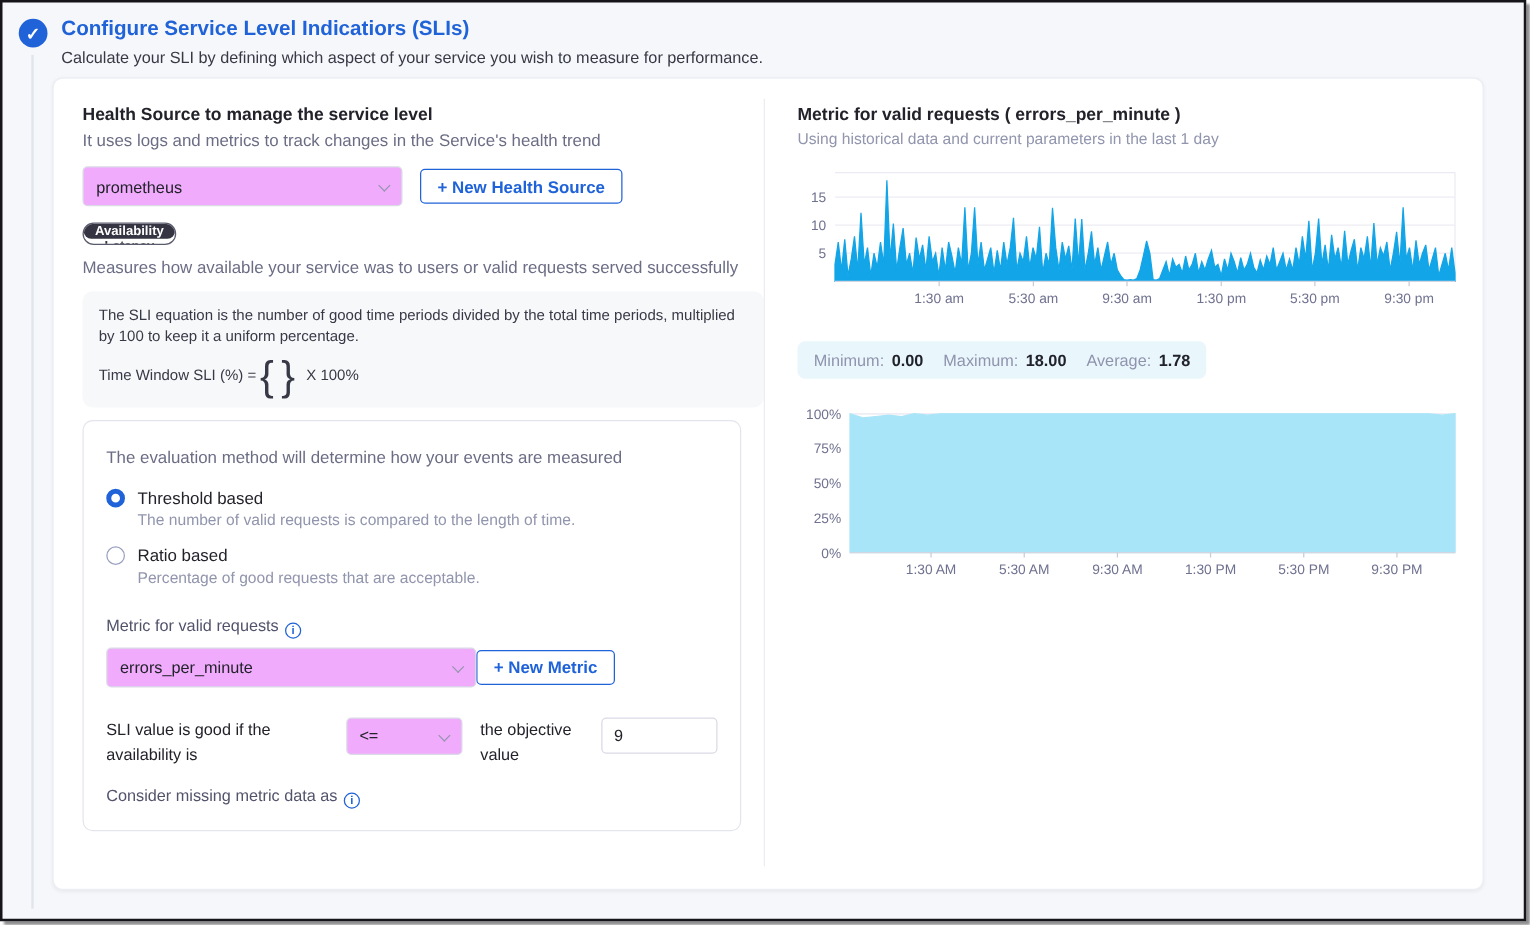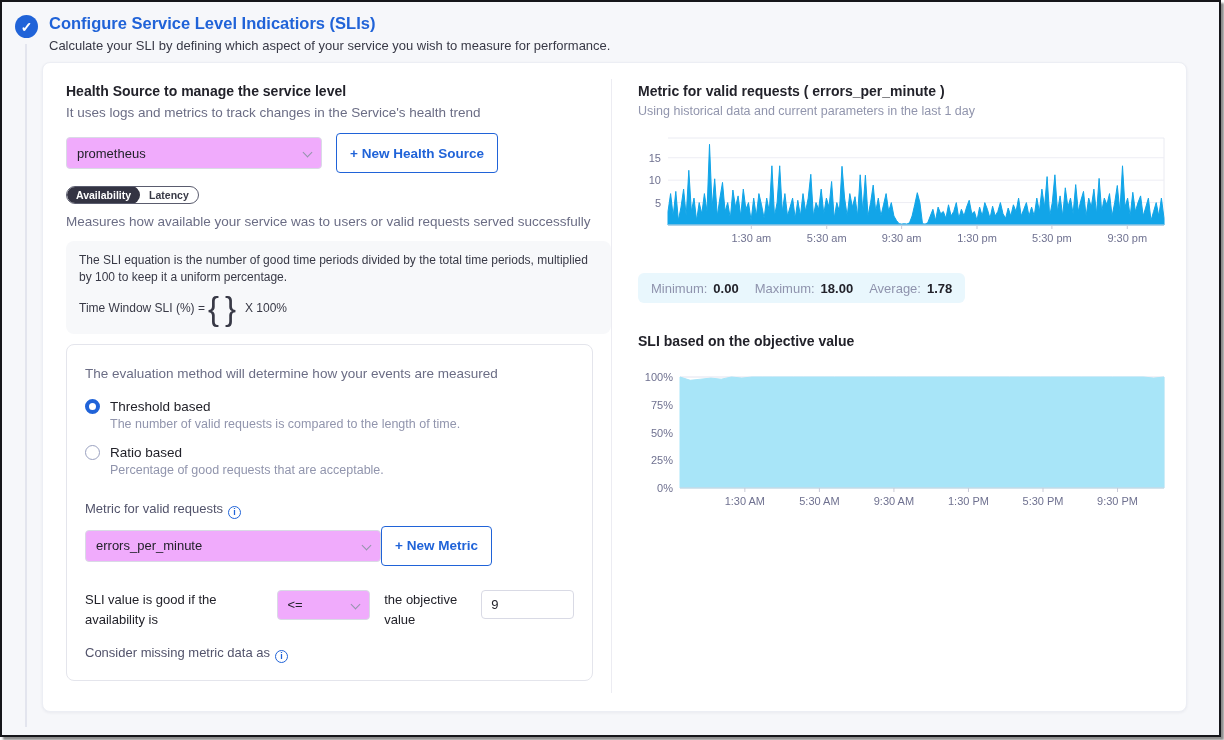--- a/index.html
+++ b/index.html
@@ -25,21 +25,21 @@
 
   h3 { font-size:14px; font-weight:bold; color:#22222a; }
   .gray { color:#6b6d85; font-size:13.5px; }
   .smallgray { color:#9195ad; font-size:12px; }
 
   
   .select { position:relative; height:32px; background:#f0abfc; border:1px solid #d9dae5; border-radius:4px;
             display:flex; align-items:center; padding:0 26px 0 10px; font-size:13px; color:#22222a; cursor:pointer; }
   .chev { position:absolute; right:10px; top:11px; width:7px; height:7px; border-right:1.5px solid #9295ab;
           border-bottom:1.5px solid #9295ab; transform:rotate(45deg); }
-  .btn { height:40px; border:1.5px solid #2063d8; border-radius:4px; background:#fff; color:#2063d8;
+  .btn { height:28px; border:1.5px solid #2063d8; border-radius:4px; background:#fff; color:#2063d8;
          font-weight:bold; font-size:13.5px; padding:0 13px; display:inline-flex; align-items:center; cursor:pointer; }
   .txtinput { height:29px; border:1px solid #d9dae5; border-radius:4px; background:#fff; font-size:13px;
               color:#22222a; padding:0 9px; display:flex; align-items:center; }
 
   
   .pill { display:inline-flex; align-items:center; border:1px solid #5a5c6e; border-radius:10px; height:18px; overflow:hidden; }
   .pill .seg { font-size:10.5px; font-weight:bold; padding:0 9px; height:18px; display:flex; align-items:center; cursor:pointer; }
   .pill .on  { background:#343443; color:#fff; border-radius:10px; }
   .pill .off { color:#383946; }
 
@@ -92,21 +92,21 @@
       <div class="gray" style="margin-top:6px;">It uses logs and metrics to track changes in the Service's health trend</div>
 
       <div style="display:flex; gap:14px; margin-top:13px; align-items:center;">
         <div class="select" style="width:256px;">
           <span>prometheus</span>
           <span class="chev"></span>
         </div>
         <div class="btn">+ New Health Source</div>
       </div>
 
-      <div class="pill" style="margin-top:13px;">
+      <div class="pill" style="margin-top:13px;flex-direction:column;">
         <div class="seg on">Availability</div>
         <div class="seg off">Latency</div>
       </div>
       <div class="gray" style="margin-top:10px;">Measures how available your service was to users or valid requests served successfully</div>
 
       <div class="eqbox" style="margin-top:12px;">
         <div>The SLI equation is the number of good time periods divided by the total time periods, multiplied by 100 to keep it a uniform percentage.</div>
         <div class="eqrow">
           <span>Time Window SLI (%) =</span>
           <span class="brace">{</span>
@@ -195,21 +195,20 @@
 
       <div class="statpill" style="margin-top:24px;">
         <span class="statlabel">Minimum:</span>
         <span class="statval">0.00</span>
         <span class="statlabel">Maximum:</span>
         <span class="statval">18.00</span>
         <span class="statlabel">Average:</span>
         <span class="statval" style="margin-right:0;">1.78</span>
       </div>
 
-      <h3 style="margin-top:30px;">SLI based on the objective value</h3>
 
       <svg id="chart1" width="532" height="152" style="margin-top:16px; display:block;">
           <line x1="42" y1="12" x2="526" y2="12" stroke="#eaebf2" stroke-width="1"></line>
           <line x1="526" y1="12" x2="526" y2="123" stroke="#eaebf2" stroke-width="1"></line>
           <text x="35" y="127" text-anchor="end" font-size="11" fill="#6f7190">0%</text>
           <line x1="42" y1="95.25" x2="526" y2="95.25" stroke="#ededf4" stroke-width="1"></line>
           <text x="35" y="99.25" text-anchor="end" font-size="11" fill="#6f7190">25%</text>
           <line x1="42" y1="67.5" x2="526" y2="67.5" stroke="#ededf4" stroke-width="1"></line>
           <text x="35" y="71.5" text-anchor="end" font-size="11" fill="#6f7190">50%</text>
           <line x1="42" y1="39.75" x2="526" y2="39.75" stroke="#ededf4" stroke-width="1"></line>

